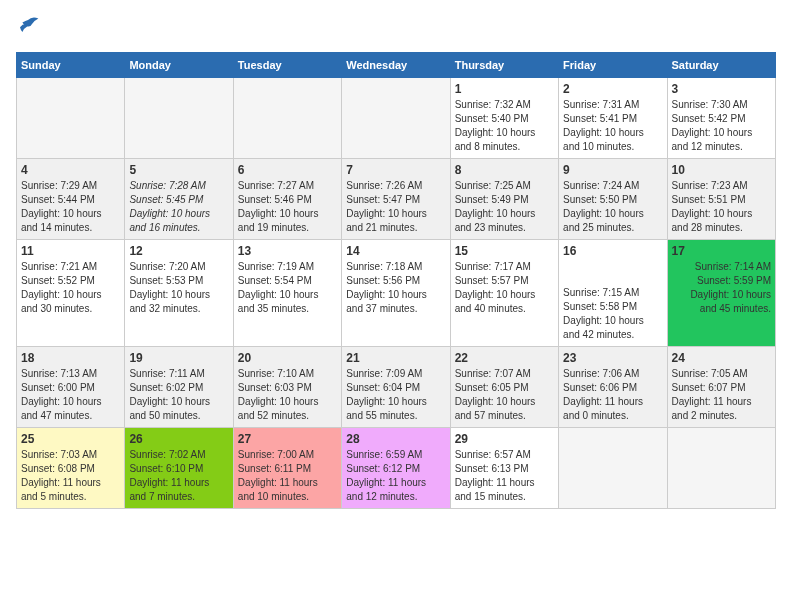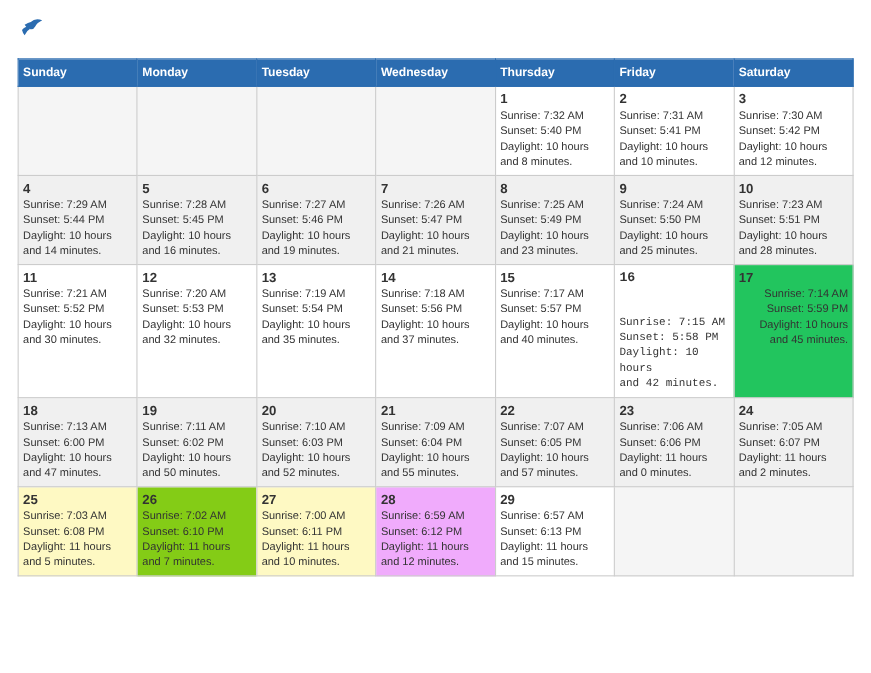--- a/index.html
+++ b/index.html
@@ -150,21 +150,21 @@
       <tr>
         <td style="background: rgb(240, 240, 240);">
           <div class="day-number">4</div>
           <div class="day-info" style="white-space: pre-line;">Sunrise: 7:29 AM
 Sunset: 5:44 PM
 Daylight: 10 hours
 and 14 minutes.</div>
         </td>
         <td style="background: rgb(240, 240, 240);">
           <div class="day-number">5</div>
-          <div class="day-info" style="white-space: pre-line;">Sunrise: 7:28 AM
+          <div class="day-info" style="white-space: pre-line; font-style: italic;">Sunrise: 7:28 AM
 Sunset: 5:45 PM
 Daylight: 10 hours
 and 16 minutes.</div>
         </td>
         <td style="background: rgb(240, 240, 240);">
           <div class="day-number">6</div>
           <div class="day-info" style="white-space: pre-line;">Sunrise: 7:27 AM
 Sunset: 5:46 PM
 Daylight: 10 hours
 and 19 minutes.</div>
@@ -227,21 +227,21 @@
 Daylight: 10 hours
 and 37 minutes.</div>
         </td>
         <td style="background: rgb(255, 255, 255); margin-top: 20px;">
           <div class="day-number">15</div>
           <div class="day-info" style="white-space: pre-line;">Sunrise: 7:17 AM
 Sunset: 5:57 PM
 Daylight: 10 hours
 and 40 minutes.</div>
         </td>
-        <td style="background: rgb(255, 255, 255); font-family: Liberation Mono, monospace;">
+        <td style="background: rgb(255, 255, 255);">
           <div class="day-number">16</div>
           <div class="day-info" style="white-space: pre-line; margin-top: 28px;">Sunrise: 7:15 AM
 Sunset: 5:58 PM
 Daylight: 10 hours
 and 42 minutes.</div>
         </td>
         <td style="background: #22c55e;">
           <div class="day-number">17</div>
           <div class="day-info" style="white-space: pre-line; text-align: right;">Sunrise: 7:14 AM
 Sunset: 5:59 PM
@@ -308,21 +308,21 @@
 Daylight: 11 hours
 and 5 minutes.</div>
         </td>
         <td style="background: #84cc16;">
           <div class="day-number">26</div>
           <div class="day-info" style="white-space: pre-line;">Sunrise: 7:02 AM
 Sunset: 6:10 PM
 Daylight: 11 hours
 and 7 minutes.</div>
         </td>
-        <td style="background: #fef9c3;">
+        <td style="background: #fca5a5;">
           <div class="day-number">27</div>
           <div class="day-info" style="white-space: pre-line;">Sunrise: 7:00 AM
 Sunset: 6:11 PM
 Daylight: 11 hours
 and 10 minutes.</div>
         </td>
         <td style="background: #f0abfc;">
           <div class="day-number">28</div>
           <div class="day-info" style="white-space: pre-line;">Sunrise: 6:59 AM
 Sunset: 6:12 PM

